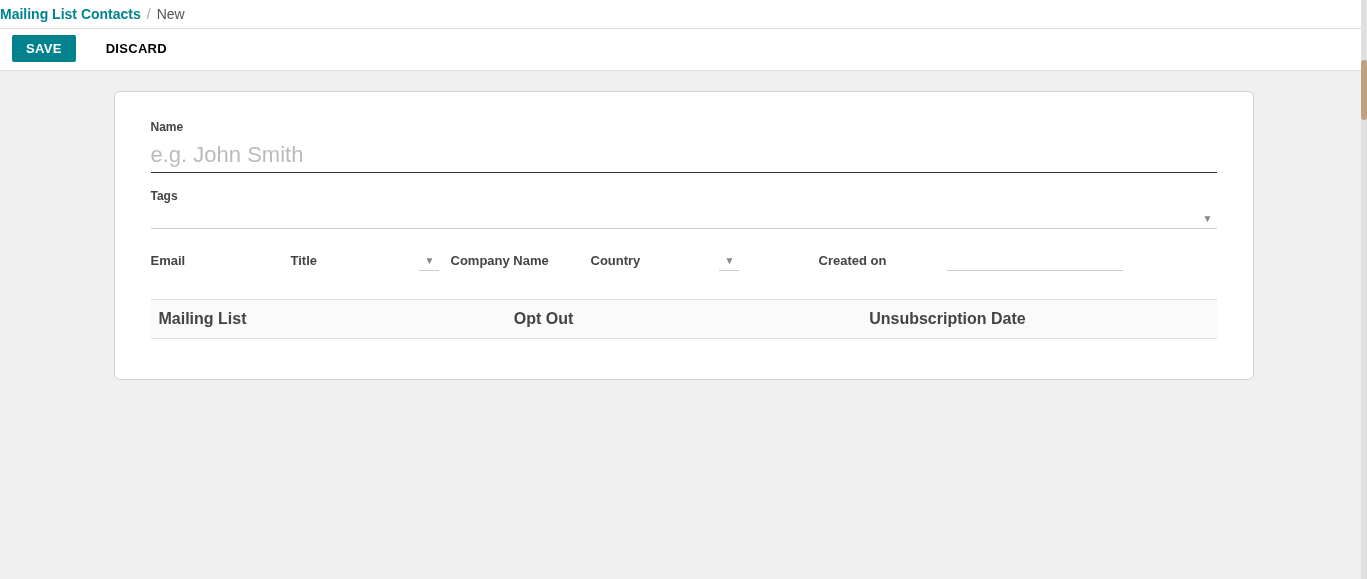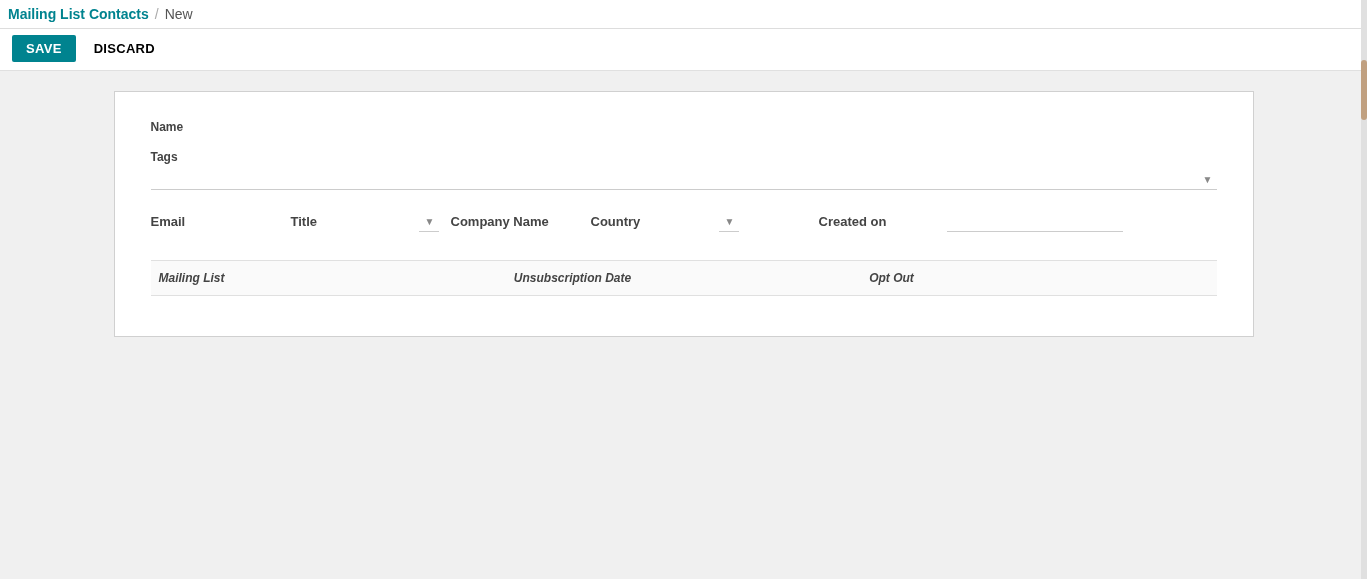--- a/index.html
+++ b/index.html
@@ -7,21 +7,21 @@
       font-family: Arial, sans-serif;
       font-size: 13px;
       background: #f0f0f0;
       color: #333;
       min-height: 579px;
     }
 
     .topbar {
       background: #fff;
       border-bottom: 1px solid #ddd;
-      padding: 6px 8px;
+      padding: 6px 0;
       display: flex;
       align-items: flex-end;
       gap: 8px;
     }
 
     .breadcrumb {
       display: flex;
       align-items: center;
       gap: 6px;
       font-size: 14px;
@@ -42,21 +42,21 @@
     .breadcrumb-current {
       color: #555;
       font-weight: 500;
     }
 
     .action-bar {
       background: #fff;
       padding: 6px 12px 8px 12px;
       display: flex;
       align-items: center;
-      gap: 8px;
+      gap: 20px;
       border-bottom: 1px solid #e0e0e0;
     }
 
     .btn-save {
       background: #00838f;
       color: #fff;
       border: none;
       padding: 6px 14px;
       font-size: 13px;
       font-weight: 600;
@@ -93,21 +93,21 @@
       margin-top: 60px;
     }
 
     .main-content {
       padding: 20px 40px;
     }
 
     .form-card {
       background: #fff;
       border: 1px solid #d0d0d0;
-      border-radius: 0;
+      border-radius: 6px;
       padding: 28px 36px 40px 36px;
       max-width: 1140px;
       margin: 0 auto;
     }
 
     .field-group {
       margin-bottom: 16px;
     }
 
     .field-label {
@@ -243,25 +243,24 @@
     .table-header {
       display: grid;
       grid-template-columns: 1fr 1fr 1fr;
       border-top: 1px solid #e0e0e0;
       border-bottom: 1px solid #e0e0e0;
       padding: 6px 0;
       background: #fafafa;
     }
 
     .table-header-cell {
-      font-size: 12px;
+      font-size: 16px;
       font-weight: 700;
       color: #444;
       padding: 4px 8px;
-      font-style: italic;
     }
 
     .table-body {
       border-bottom: 1px solid #e0e0e0;
     }
 
     .add-line-row {
       padding: 8px 8px;
     }
 
@@ -297,20 +296,21 @@
 <div class="action-bar">
   <button class="btn-save">SAVE</button>
   <button class="btn-discard">DISCARD</button>
 </div>
 
 <div class="main-content">
   <div class="form-card">
 
     <div class="field-group">
       <label class="field-label">Name</label>
+      <input type="text" class="field-input" placeholder="e.g. John Smith" style="">
     </div>
 
     <div class="field-group tags-row">
       <label class="field-label">Tags</label>
       <div class="select-wrapper">
         <select>
           <option value=""></option>
         </select>
         <span class="select-arrow">▼</span>
       </div>
@@ -359,19 +359,19 @@
           <input type="text" class="inline-input-light" style="">
         </div>
 
 
       </div>
     </div>
 
     <div class="table-section">
       <div class="table-header">
         <div class="table-header-cell">Mailing List</div>
+        <div class="table-header-cell">Opt Out</div>
         <div class="table-header-cell">Unsubscription Date</div>
-        <div class="table-header-cell">Opt Out</div>
       </div>
     </div>
 
   </div>
 </div>
 
 </body></html>

